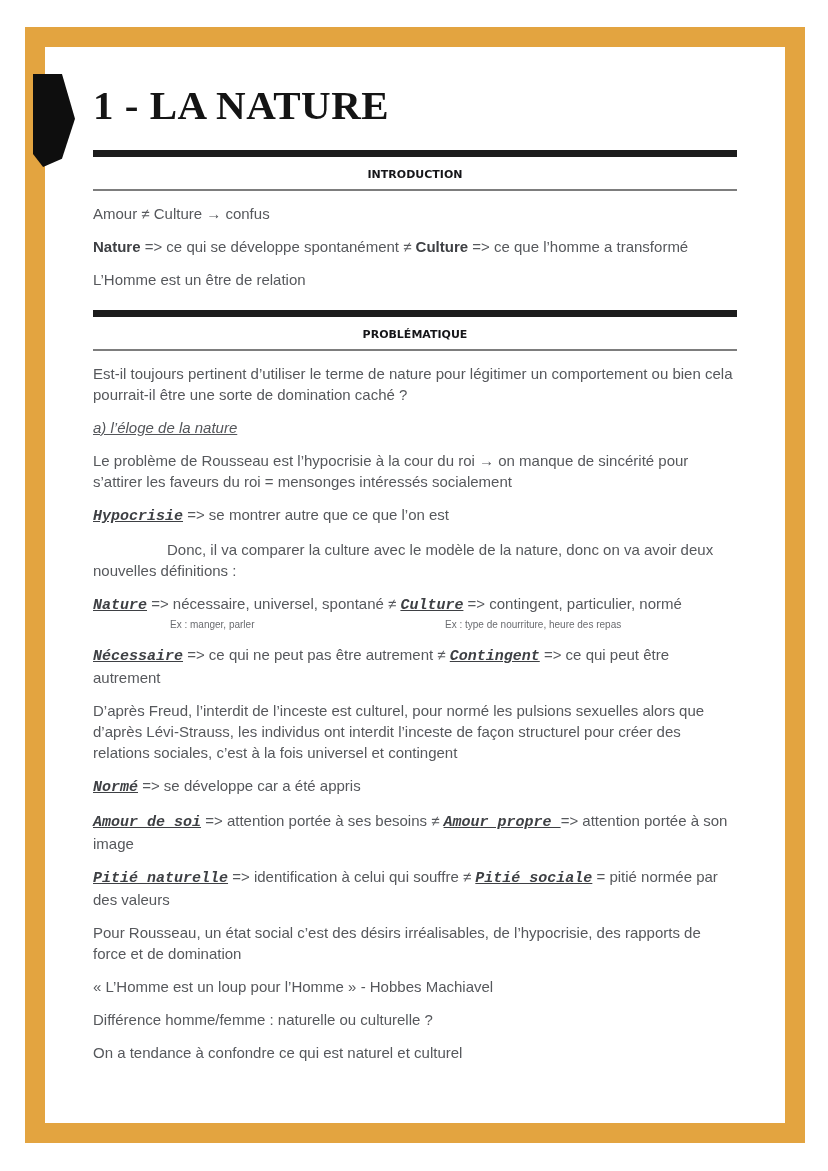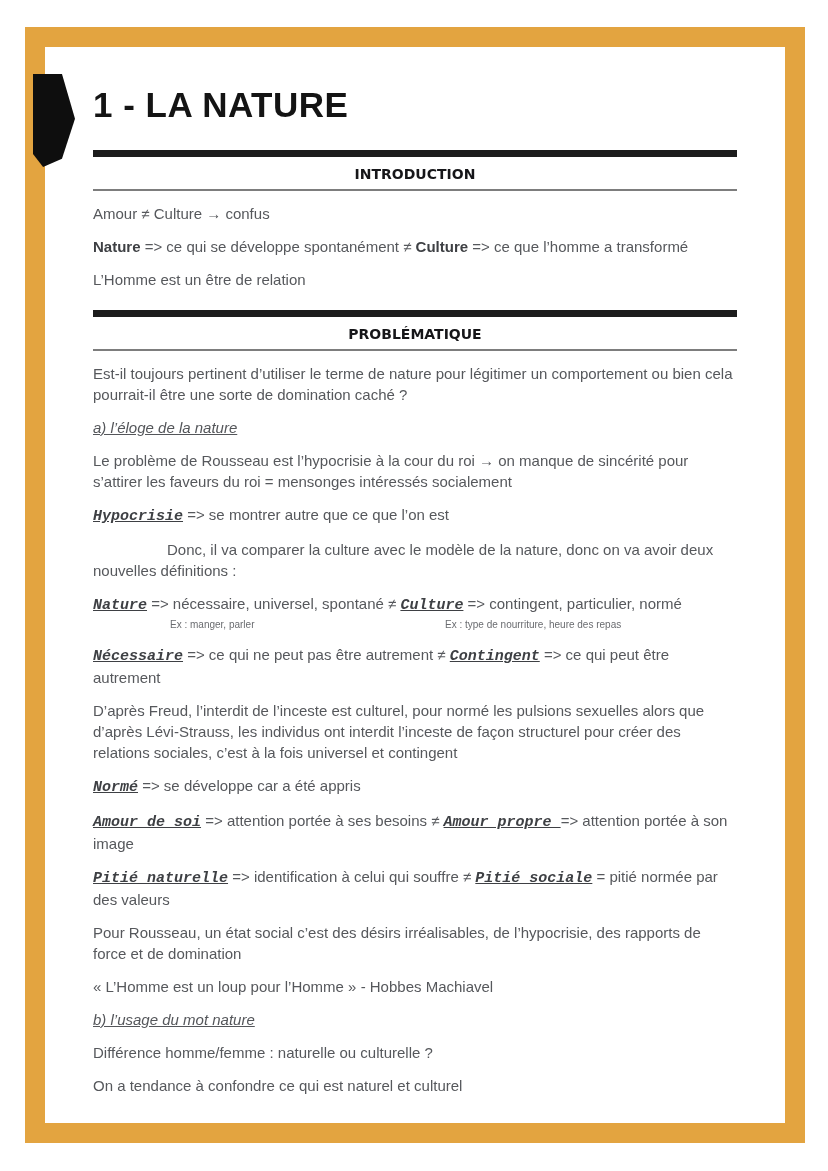--- a/index.html
+++ b/index.html
@@ -29,34 +29,34 @@
   .content {
     position: absolute;
     left: 93px; top: 80px;
     width: 644px;
     font-size: 15px;
     line-height: 21px;
     color: #56585C;
   }
   .doc-title {
     margin: 0;
-    font-size: 35px;
+    font-size: 41px;
     line-height: 50px;
     font-weight: 800;
     letter-spacing: 0.5px;
     color: #141414;
-    font-family: Liberation Sans, sans-serif;
+    font-family: Liberation Serif, serif;
   }
   .section-head {
     margin-top: 20px;
     border-top: 7px solid #1c1c1c;
     border-bottom: 2px solid #7d7d7d;
     padding: 8px 0 5px 0;
     text-align: center;
-    font-size: 14px;
+    font-size: 11px;
     line-height: 19px;
     font-weight: 700;
     color: #161619;
     font-family: "DejaVu Sans", "Liberation Sans", sans-serif;
   }
   p { margin: 12px 0 0 0; }
   .sub-head {
     margin: 12px 0 0 0;
     text-align: left;
     font-style: italic;
@@ -158,21 +158,20 @@
   </p>
 
   <p>
     <span>Pour Rousseau, un état social c’est des désirs irréalisables, de l’hypocrisie, des rapports de force et de domination</span>
   </p>
 
   <p>
     <span>« L’Homme est un loup pour l’Homme » - Hobbes Machiavel</span>
   </p>
 
-  <p class="sub-head">b) l’usage du mot nature</p>
 
   <p>
     <span>Différence homme/femme : naturelle ou culturelle ?</span>
   </p>
 
   <p>
     <span>On a tendance à confondre ce qui est naturel et culturel</span>
   </p>
 
 </div>

